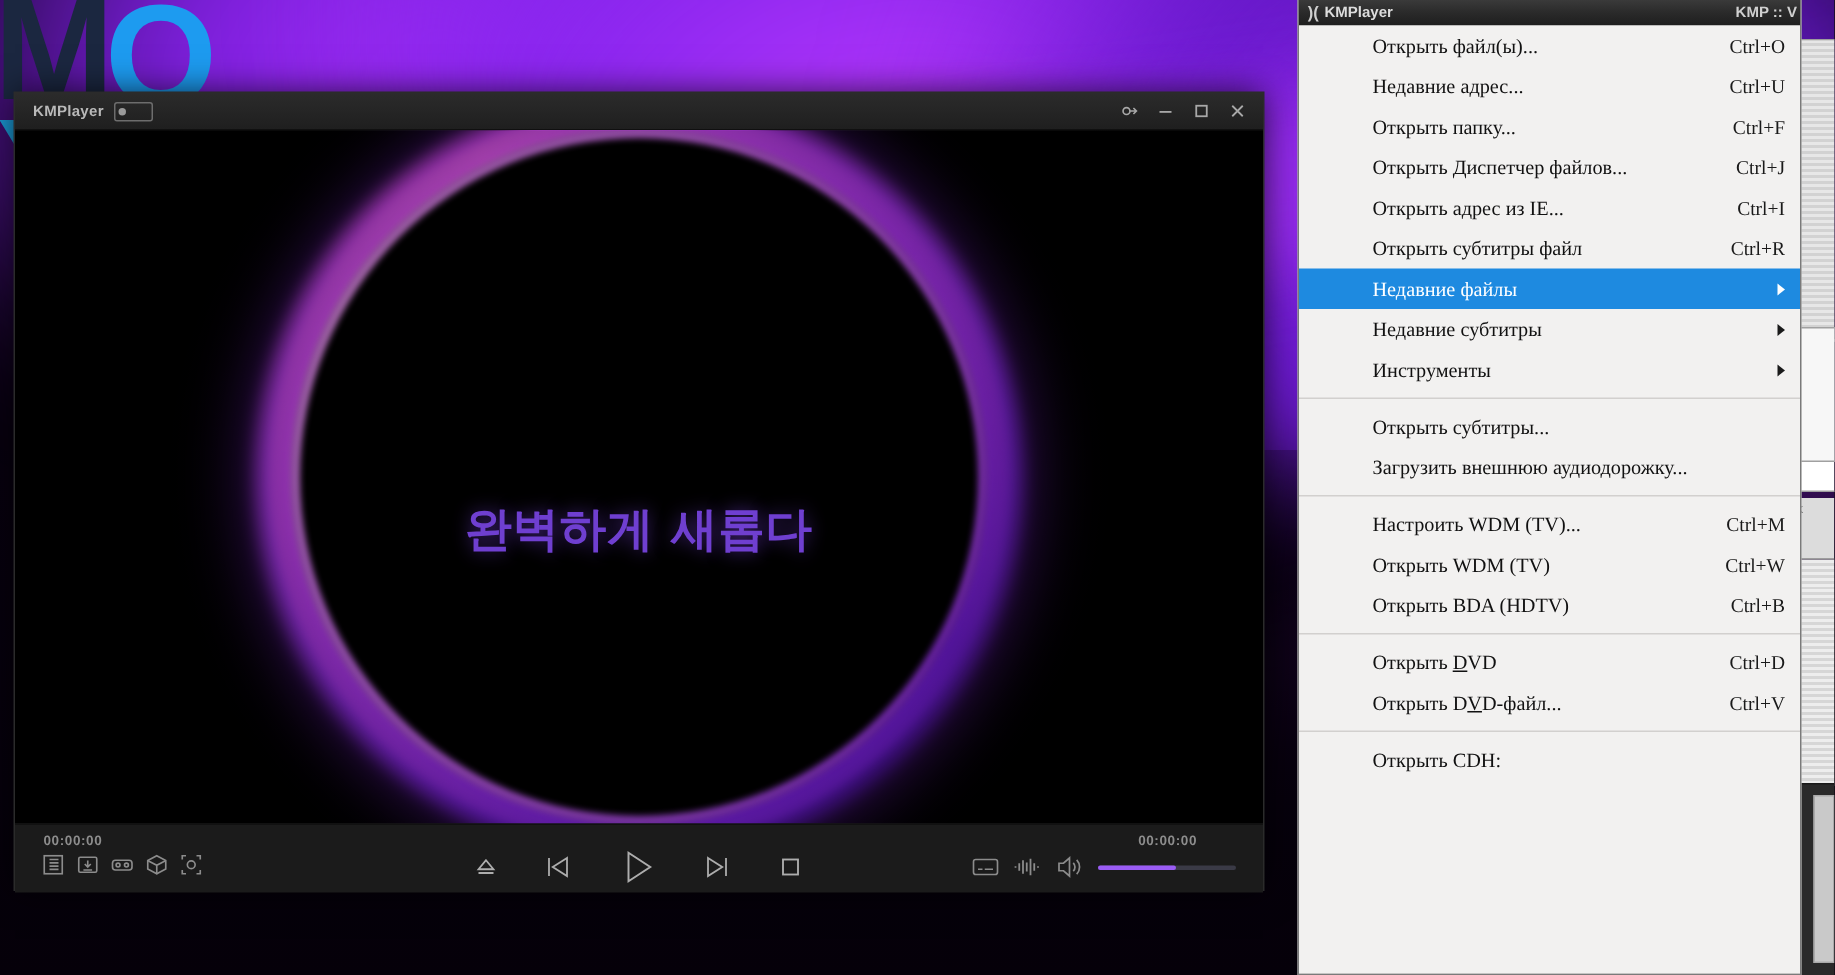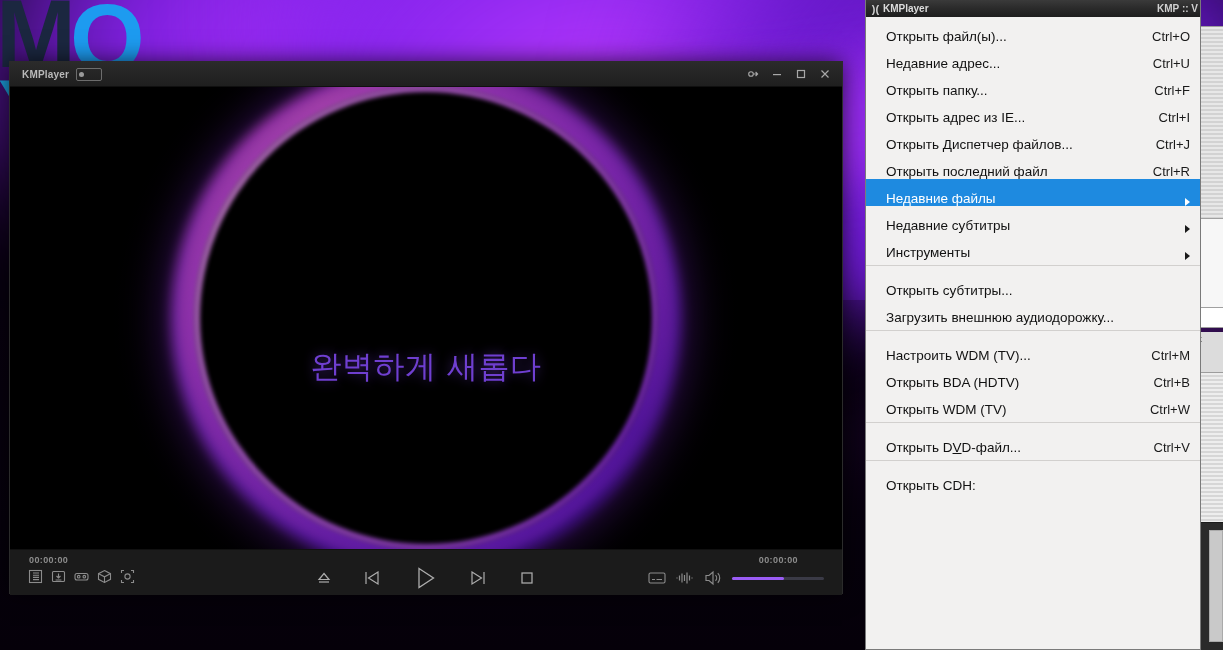--- a/index.html
+++ b/index.html
@@ -83,22 +83,22 @@
     box-shadow:0 0 26px 10px #000 inset;}
   .stage-vignette{position:absolute;inset:0;
     background:radial-gradient(circle at 50% 50%, rgba(0,0,0,0) 30%, rgba(0,0,0,.55) 62%, #000 85%);}
 
   .stage-text{position:absolute;left:0;right:0;top:243px;text-align:center;z-index:5;}
   .st-1,.st-2{
     font-family:"DejaVu Sans", sans-serif;font-weight:300;
     font-size:47px;line-height:51px;color:#8a5cf0;
     text-shadow:0 0 14px rgba(150,80,255,.55);letter-spacing:.5px;
   }
-  .st-3{font-size:31px;line-height:40px;color:#6f3fd0;margin-top:16px;
-    text-shadow:0 0 12px rgba(130,70,240,.5);}
+  .st-3{font-size:31px;line-height:40px;color:#6f3fd0;margin-top:3px;
+    text-shadow:0 0 12px rgba(130,70,240,.5);font-weight:bold;}
 
   
   #controls{position:relative;width:832px;height:45px;background:#1b1b1b;
             border-top:1px solid #111;}
   .time-l{position:absolute;left:19px;top:5px;font-size:9px;color:#8d8d8d;font-weight:bold;letter-spacing:.4px;}
   .time-r{position:absolute;right:44px;top:5px;font-size:9px;color:#8d8d8d;font-weight:bold;letter-spacing:.4px;}
   .ctl-left{position:absolute;left:18px;top:19px;display:flex;gap:8px;}
   .ctl-center{position:absolute;left:0;right:0;top:14px;display:flex;justify-content:center;align-items:center;gap:29px;}
   .ctl-right{position:absolute;right:18px;top:20px;display:flex;align-items:center;gap:10px;}
   .ico{color:#8c8c8c;display:flex;align-items:center;justify-content:center;}
@@ -134,23 +134,23 @@
     display:flex;align-items:center;
   }
   .mt-ico{margin-left:3px;width:13px;height:13px;color:#cfcfcf;display:flex;align-items:center;justify-content:center;
           font-size:11px;font-weight:bold;}
   .mt-name{font-size:10px;color:#dcdcdc;font-weight:bold;margin-left:1px;}
   .mt-right{margin-left:auto;margin-right:4px;font-size:10px;color:#d0d0d0;font-weight:bold;white-space:nowrap;}
 
   #menu-body{position:absolute;left:0;top:17px;width:336px;bottom:0;
              background:#f2f1f0;}
   .mi{
-    position:relative;height:27px;display:flex;align-items:flex-end;
-    padding-left:20px;padding-right:12px;box-sizing:border-box;
-    font-size:13.5px;color:#111;cursor:default;
+    position:relative;height:27px;display:flex;align-items:center;
+    padding-left:49px;padding-right:12px;box-sizing:border-box;
+    font-size:13.5px;color:#111;cursor:default;font-family:Liberation Serif, serif;
   }
   .mi .lbl{white-space:nowrap;}
   .mi .acc{margin-left:auto;font-size:13px;color:#1a1a1a;padding-left:14px;white-space:nowrap;}
   .mi .arrow{margin-left:auto;width:0;height:0;border-left:5px solid #1a1a1a;
              border-top:4px solid transparent;border-bottom:4px solid transparent;}
   .mi.sel{background:#1e8ae0;color:#fff;}
   .mi.sel .lbl{color:#fff;}
   .mi.sel .arrow{border-left-color:#fff;}
   .msep{height:1px;background:#d2d0ce;margin:5px 0 5px 0;}
   .mi u{text-decoration:underline;}
@@ -341,29 +341,29 @@
       </div>
       <div class="mi">
         <span class="lbl">Недавние адрес...</span>
         <span class="acc">Ctrl+U</span>
       </div>
       <div class="mi">
         <span class="lbl">Открыть папку...</span>
         <span class="acc">Ctrl+F</span>
       </div>
       <div class="mi">
+        <span class="lbl">Открыть Диспетчер файлов...</span>
+        <span class="acc">Ctrl+J</span>
+      </div>
+      <div class="mi">
         <span class="lbl">Открыть адрес из IE...</span>
         <span class="acc">Ctrl+I</span>
       </div>
       <div class="mi">
-        <span class="lbl">Открыть Диспетчер файлов...</span>
-        <span class="acc">Ctrl+J</span>
-      </div>
-      <div class="mi">
-        <span class="lbl">Открыть последний файл</span>
+        <span class="lbl">Открыть субтитры файл</span>
         <span class="acc">Ctrl+R</span>
       </div>
       <div class="mi sel" style="background: rgb(30, 138, 224);">
         <span class="lbl">Недавние файлы</span>
         <span class="arrow"></span>
       </div>
       <div class="mi">
         <span class="lbl">Недавние субтитры</span>
         <span class="arrow"></span>
       </div>
@@ -377,28 +377,32 @@
       </div>
       <div class="mi">
         <span class="lbl">Загрузить внешнюю аудиодорожку...</span>
       </div>
       <div class="msep"></div>
       <div class="mi">
         <span class="lbl">Настроить WDM (TV)...</span>
         <span class="acc">Ctrl+M</span>
       </div>
       <div class="mi">
+        <span class="lbl">Открыть WDM (TV)</span>
+        <span class="acc">Ctrl+W</span>
+      </div>
+      <div class="mi">
         <span class="lbl">Открыть BDA (HDTV)</span>
         <span class="acc">Ctrl+B</span>
       </div>
-      <div class="mi">
-        <span class="lbl">Открыть WDM (TV)</span>
-        <span class="acc">Ctrl+W</span>
-      </div>
       <div class="msep"></div>
+      <div class="mi">
+        <span class="lbl">Открыть <u>D</u>VD</span>
+        <span class="acc">Ctrl+D</span>
+      </div>
       <div class="mi">
         <span class="lbl">Открыть D<u>V</u>D-файл...</span>
         <span class="acc">Ctrl+V</span>
       </div>
       <div class="msep"></div>
       <div class="mi">
         <span class="lbl">Открыть CDH:</span>
       </div>
     </div>
 </div>

